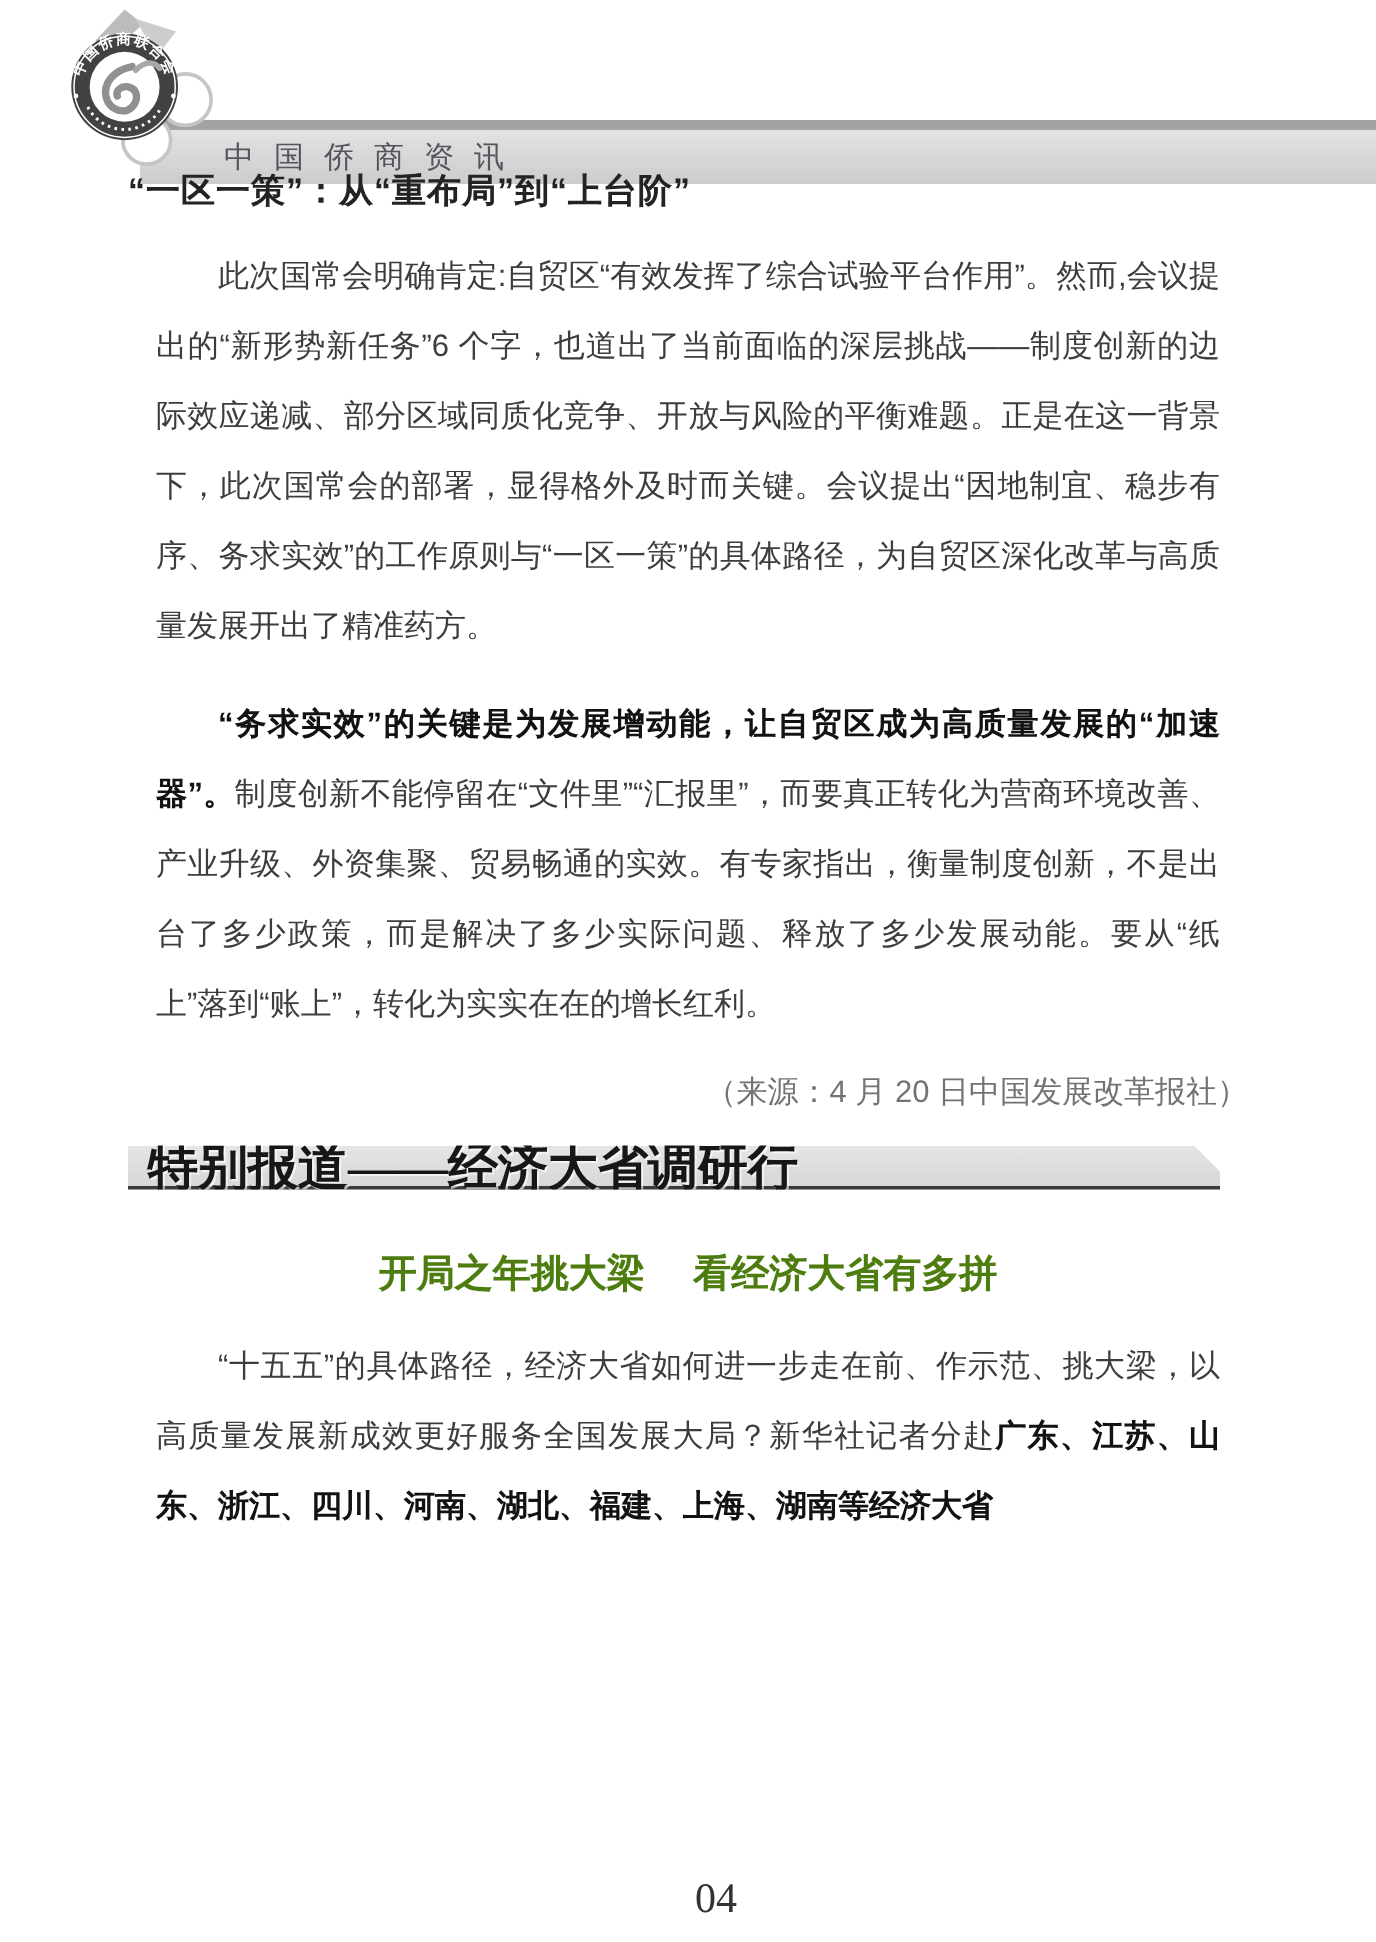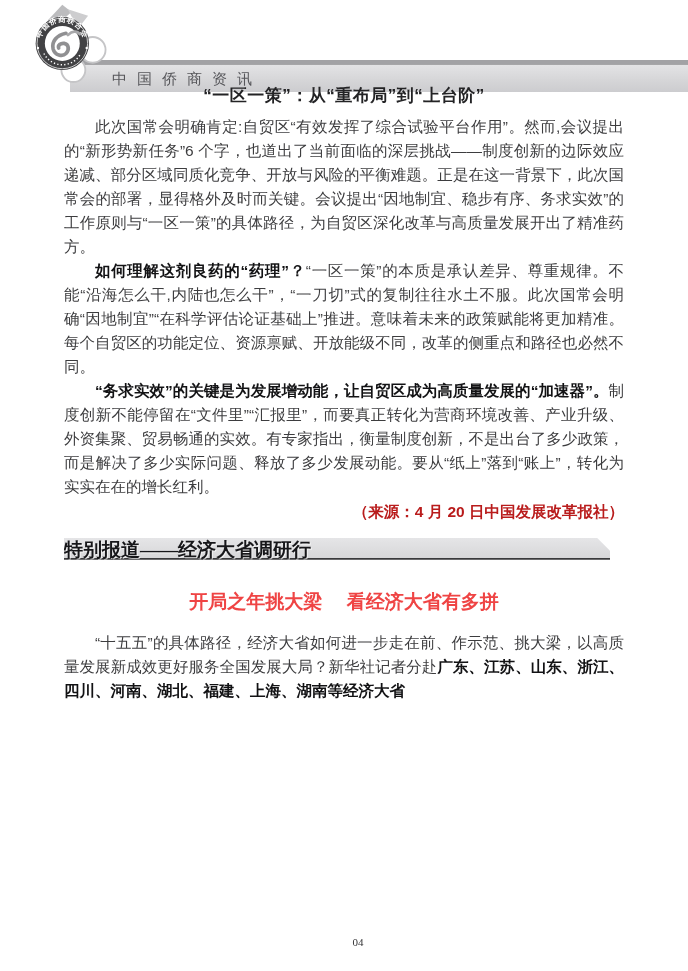--- a/index.html
+++ b/index.html
@@ -18,50 +18,50 @@
     position:absolute;left:42px;top:50%;transform:translateY(-50%);
     font-size:15px;letter-spacing:10px;color:#56565a;white-space:nowrap;
   }
   .masthead-rule{
     position:absolute;left:70px;top:60px;right:0;height:4px;background:#a2a2a5;
   }
   .logo{position:absolute;left:20px;top:2px;width:92px;height:92px;}
   
   .content{position:absolute;left:64px;top:84px;width:560px;}
   .a1-title{
-    margin:0 0 8px 0;font-size:17px;font-weight:bold;text-align:center;
+    margin:0 0 8px 0;font-size:17px;font-weight:bold;
     color:#232325;letter-spacing:.5px;
   }
   .body-p{
-    margin:0;font-size:15.5px;line-height:24px;color:#3d3d3f;
+    margin:14px;font-size:15.5px;line-height:35px;color:#3d3d3f;
     text-align:justify;text-indent:2em;
   }
   .body-p b{color:#121214;}
   .source-line{
-    margin:0;font-size:15.5px;line-height:25.8px;color:#b91c1c;text-align:right;font-weight:bold;
+    margin:0;font-size:15.5px;line-height:25.8px;color:#737373;text-align:right;
   }
   
   .section-bar{
     margin-top:13px;width:546px;height:22px;
     background:linear-gradient(180deg,#e5e5e7,#d7d7d9);
     border-bottom:2px solid #3a3a3c;
     clip-path:polygon(0 0,calc(100% - 13px) 0,100% 13px,100% 100%,0 100%);
-    font-family:"Liberation Serif",serif;font-weight:bold;font-size:19px;
-    line-height:23px;color:#17171a;padding-left:0;box-sizing:border-box;
+    font-family:"Liberation Serif",serif;font-weight:bold;font-size:25px;
+    line-height:23px;color:#17171a;padding-left:10px;box-sizing:border-box;
     text-shadow:1px 1px 0 rgba(255,255,255,.65);
     white-space:nowrap;
   }
   .a2-title{
     margin:29px 0 16px 0;font-size:19px;font-weight:bold;text-align:center;
-    color:#ef4444;white-space:nowrap;
+    color:#4d7c0f;white-space:nowrap;
   }
   
   .page-number{
-    position:absolute;left:0;right:0;bottom:23px;text-align:center;
-    font-family:"Liberation Serif",serif;font-size:11px;color:#333335;padding-left:28px;
+    position:absolute;left:0;right:0;bottom:9px;text-align:center;
+    font-family:"Liberation Serif",serif;font-size:21px;color:#333335;padding-left:28px;
   }
 </style>
 </head>
 <body>
 
 <div class="page">
 
   <div class="masthead-bar">
     <span class="masthead-title">中国侨商资讯</span>
   </div>
@@ -95,21 +95,20 @@
       <path d="M52 36 C 57 31 62 31 65 35" stroke="#a8a8aa" stroke-width="3" fill="none" stroke-linecap="round"></path>
     </svg>
   </div>
 
   <main class="content">
 
     <h1 class="a1-title">“一区一策”：从“重布局”到“上台阶”</h1>
 
     <p class="body-p"><b></b><span>此次国常会明确肯定:自贸区“有效发挥了综合试验平台作用”。然而,会议提出的“新形势新任务”6 个字，也道出了当前面临的深层挑战——制度创新的边际效应递减、部分区域同质化竞争、开放与风险的平衡难题。正是在这一背景下，此次国常会的部署，显得格外及时而关键。会议提出“因地制宜、稳步有序、务求实效”的工作原则与“一区一策”的具体路径，为自贸区深化改革与高质量发展开出了精准药方。</span></p>
 
-    <p class="body-p"><b>如何理解这剂良药的“药理”？</b><span>“一区一策”的本质是承认差异、尊重规律。不能“沿海怎么干,内陆也怎么干”，“一刀切”式的复制往往水土不服。此次国常会明确“因地制宜”“在科学评估论证基础上”推进。意味着未来的政策赋能将更加精准。每个自贸区的功能定位、资源禀赋、开放能级不同，改革的侧重点和路径也必然不同。</span></p>
 
 
     <p class="body-p"><b>“务求实效”的关键是为发展增动能，让自贸区成为高质量发展的“加速器”。</b><span>制度创新不能停留在“文件里”“汇报里”，而要真正转化为营商环境改善、产业升级、外资集聚、贸易畅通的实效。有专家指出，衡量制度创新，不是出台了多少政策，而是解决了多少实际问题、释放了多少发展动能。要从“纸上”落到“账上”，转化为实实在在的增长红利。</span></p>
 
     <p class="source-line">（来源：4 月 20 日中国发展改革报社）</p>
 
     <div class="section-bar">
       <span>特别报道——经济大省调研行</span>
     </div>
 

